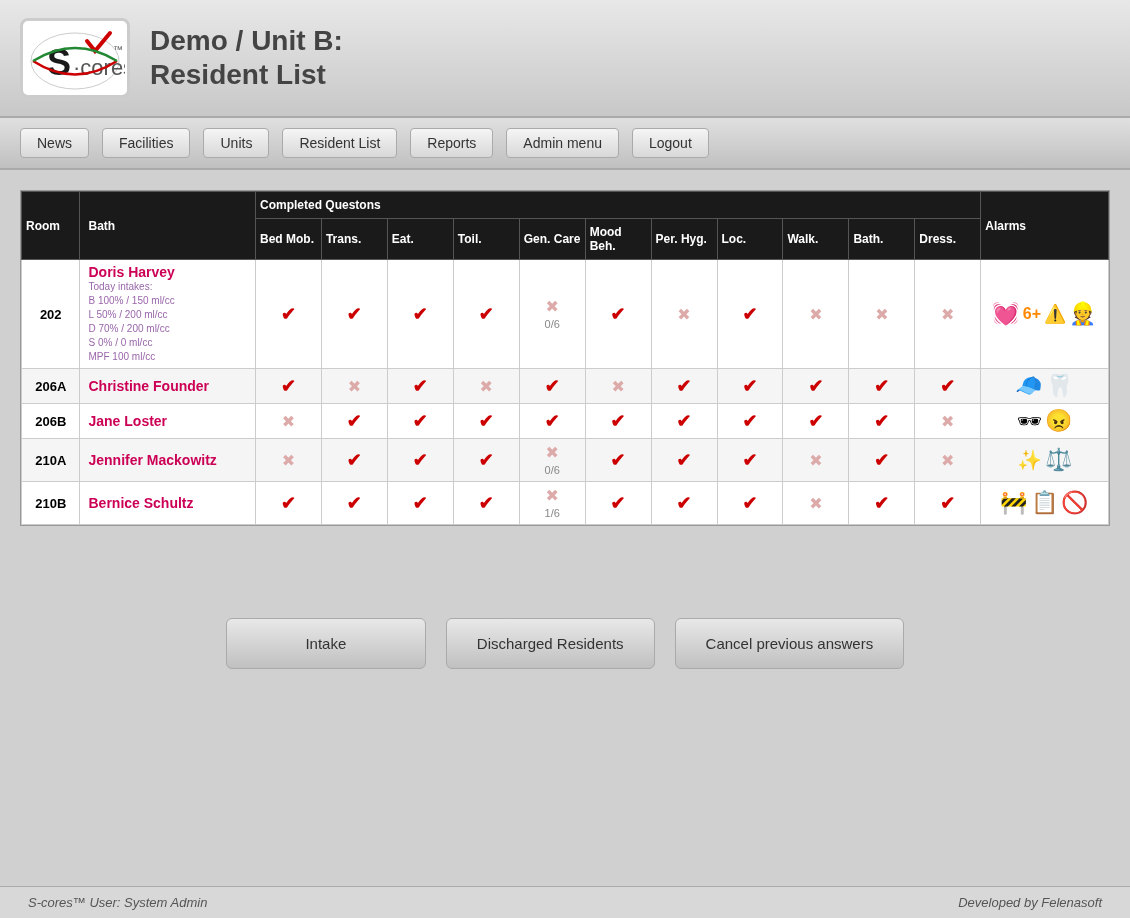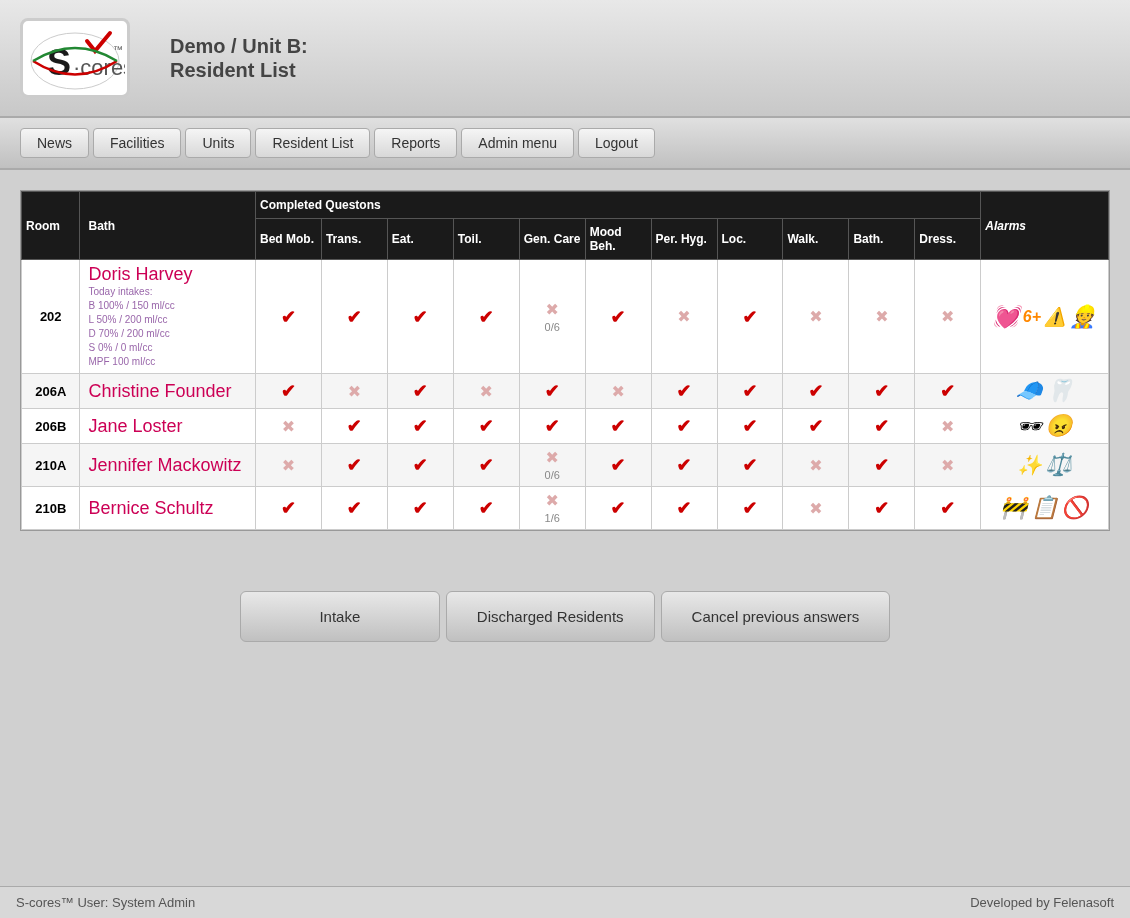--- a/index.html
+++ b/index.html
@@ -16,28 +16,28 @@
     }
     #logo-container {
       width: 110px; height: 80px;
       border: 3px solid #ccc;
       border-radius: 8px;
       background: white;
       display: flex; align-items: center; justify-content: center;
       overflow: hidden;
     }
     #logo-svg { width: 100px; height: 70px; }
-    #title-block h1 { font-size: 20px; color: #444; font-weight: bold; line-height: 1.2; margin-left: 20px; }
+    #title-block h1 { font-size: 28px; color: #444; font-weight: bold; line-height: 1.2; }
 
     
     #nav {
       background: linear-gradient(to bottom, #e0e0e0, #c0c0c0);
       padding: 10px 20px;
       display: flex;
-      gap: 4px;
+      gap: 13px;
       border-bottom: 2px solid #aaa;
     }
     .nav-btn {
       padding: 6px 16px;
       background: linear-gradient(to bottom, #f5f5f5, #d8d8d8);
       border: 1px solid #aaa;
       border-radius: 4px;
       cursor: pointer;
       font-size: 14px;
       color: #333;
@@ -66,64 +66,65 @@
       text-align: center;
       padding: 4px 3px;
       border: 1px solid #ccc;
       vertical-align: middle;
     }
     tr:nth-child(even) td { background: #f5f5f5; }
     tr:nth-child(odd) td { background: #ffffff; }
     .col-room { width: 55px; font-weight: bold; margin-top: 17px; }
     .col-name { width: 165px; text-align: left; padding-left: 8px; }
     .col-small { width: 62px; }
-    .col-alarms { width: 120px; font-style: italic; }
-    .resident-name { color: #cc0055; font-weight: normal; font-size: 18px; text-align: center; }
+    .col-alarms { width: 120px; }
+    .resident-name { color: #cc0055; font-weight: bold; font-size: 14px; text-align: center; }
     .intake-info { color: #9966aa; font-size: 10px; line-height: 1.4; }
     .check { color: #cc0000; font-size: 18px; font-weight: bold; }
     .cross { color: #ddaaaa; font-size: 16px; }
     .fraction { font-size: 11px; color: #888; }
     .alarm-icons { display: flex; gap: 3px; align-items: center; justify-content: center; }
 
     
     #resident-table-container::-webkit-scrollbar { width: 12px; }
     #resident-table-container::-webkit-scrollbar-track { background: #eee; }
     #resident-table-container::-webkit-scrollbar-thumb { background: #aaa; }
 
     
     #bottom-buttons {
       display: flex;
-      gap: 6px;
+      gap: 20px;
       justify-content: center;
-      margin-top: 60px;
+      margin-top: 92px;
     }
     .bottom-btn {
       padding: 16px 30px;
       min-width: 200px;
       background: linear-gradient(to bottom, #e8e8e8, #c0c0c0);
       border: 1px solid #aaa;
       border-radius: 6px;
       cursor: pointer;
       font-size: 15px;
       color: #333;
       font-weight: 500;
     }
 
     
     #footer {
       position: fixed;
       bottom: 0;
       width: 1130px;
       background: #d8d8d8;
       border-top: 1px solid #aaa;
-      padding: 8px 16px;
+      padding: 8px 28px;
       display: flex;
       justify-content: space-between;
       font-size: 13px;
       color: #555;
+      font-style: italic;
     }
   </style>
 </head>
 <body>
 
 <div id="header">
   <div id="logo-container">
     <svg id="logo-svg" viewBox="0 0 100 70" xmlns="http://www.w3.org/2000/svg">
       <ellipse cx="50" cy="38" rx="44" ry="28" fill="white" stroke="#ccc" stroke-width="1"></ellipse>
       <ellipse cx="50" cy="38" rx="42" ry="26" fill="white"></ellipse>

